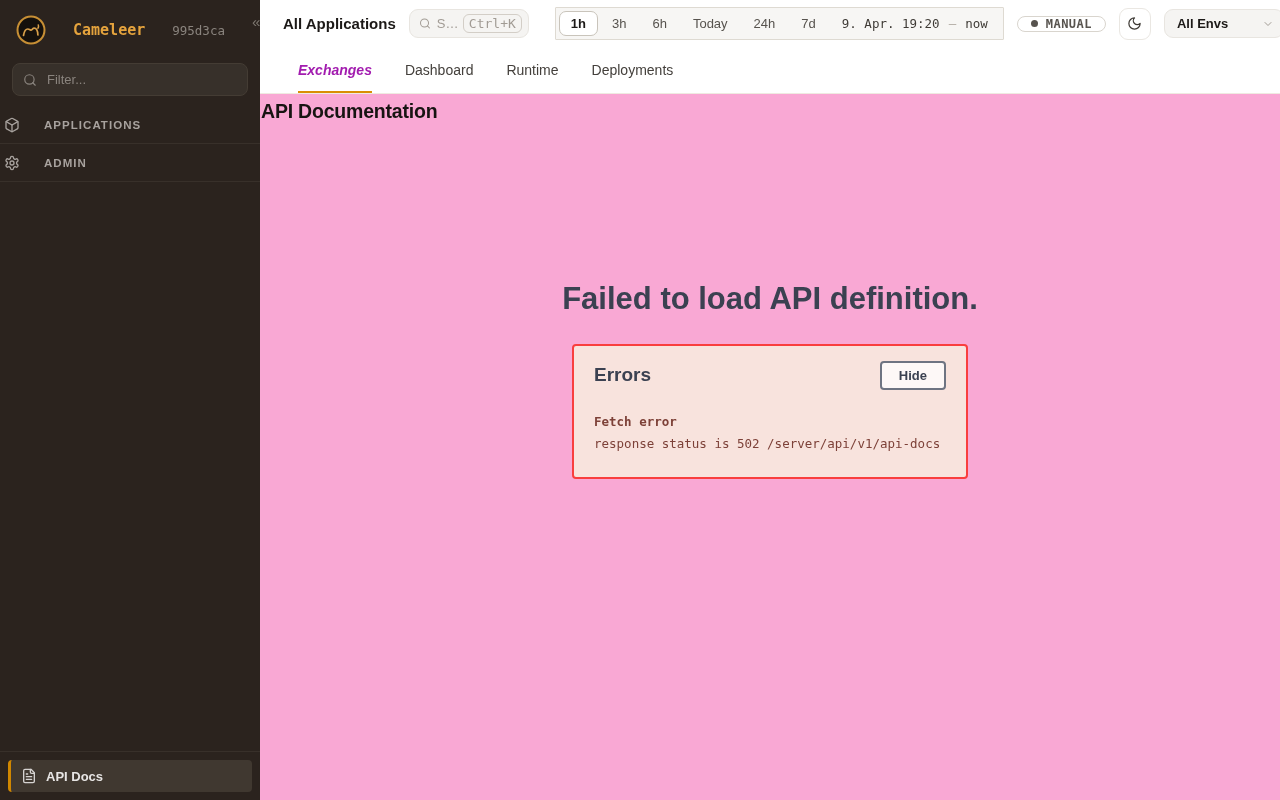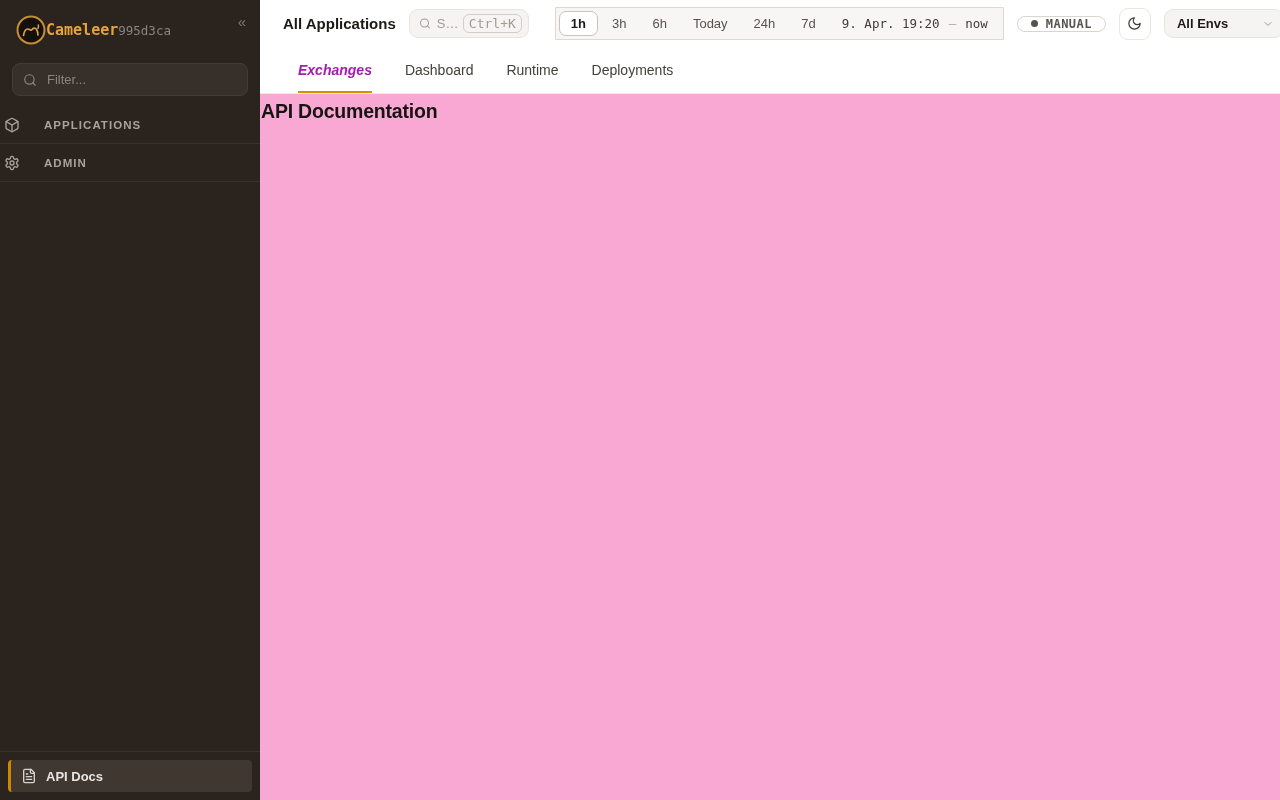--- a/index.html
+++ b/index.html
@@ -3,21 +3,21 @@
 <meta charset="utf-8">
 <style>
   * { box-sizing: border-box; }
   html, body { margin: 0; padding: 0; width: 1280px; height: 800px; overflow: hidden; }
   body { font-family: "Liberation Sans", sans-serif; background: #f4f0e8; }
 
   .app { display: flex; width: 1280px; height: 800px; }
 
   
   .sidebar { width: 260px; min-width: 260px; height: 100%; background: #2b231e; display: flex; flex-direction: column; color: #a8a29e; }
-  .sb-head { display: flex; align-items: center; gap: 0; padding: 15px 14px 12px 16px; }
+  .sb-head { display: flex; align-items: center; gap: 27px; padding: 15px 14px 12px 16px; }
   .logo { width: 30px; height: 30px; flex: 0 0 auto; }
   .brand { font-family: "DejaVu Sans Mono", monospace; color: #e5a33d; font-weight: 700; font-size: 15px; }
   .build { font-family: "DejaVu Sans Mono", monospace; color: #8a847e; font-size: 12.5px; }
   .collapse { margin-left: auto; align-self: flex-start; margin-top: -2px; color: #7c766f; font-size: 15px; cursor: pointer; }
 
   .filter { margin: 6px 12px 10px; display: flex; align-items: center; gap: 8px; background: #37302a; border: 1px solid #443c34; border-radius: 8px; padding: 7px 10px; color: #8a847e; }
   .filter input { flex: 1; min-width: 0; background: transparent; border: 0; outline: 0; color: #d6d3d1; font-size: 13px; font-family: "Liberation Sans", sans-serif; }
   .filter input::placeholder { color: #8a847e; }
 
   .sb-row { display: flex; align-items: center; gap: 24px; padding: 0 4px; height: 38px; border-bottom: 1px solid #38302a; font-size: 11.5px; font-weight: 700; letter-spacing: .09em; color: #a8a29e; cursor: pointer; }
@@ -179,16 +179,30 @@
     <nav class="tabsrow">
       <div class="tab active">Exchanges</div>
       <div class="tab">Dashboard</div>
       <div class="tab">Runtime</div>
       <div class="tab">Deployments</div>
     </nav>
 
     <main class="content">
       <h1 class="doc-title">API Documentation</h1>
 
+      <div class="swagger">
+        <div class="fail-msg">Failed to load API definition.</div>
+
+        <div class="errors-box">
+          <div class="errors-head">
+            <div class="errors-title">Errors</div>
+            <button class="hide-btn">Hide</button>
+          </div>
+          <div class="error-item">
+            <div class="error-name">Fetch error</div>
+            <div class="error-message">response status is 502 /server/api/v1/api-docs</div>
+          </div>
+        </div>
+      </div>
     </main>
 
   </div>
 </div>
 
 </body></html>

